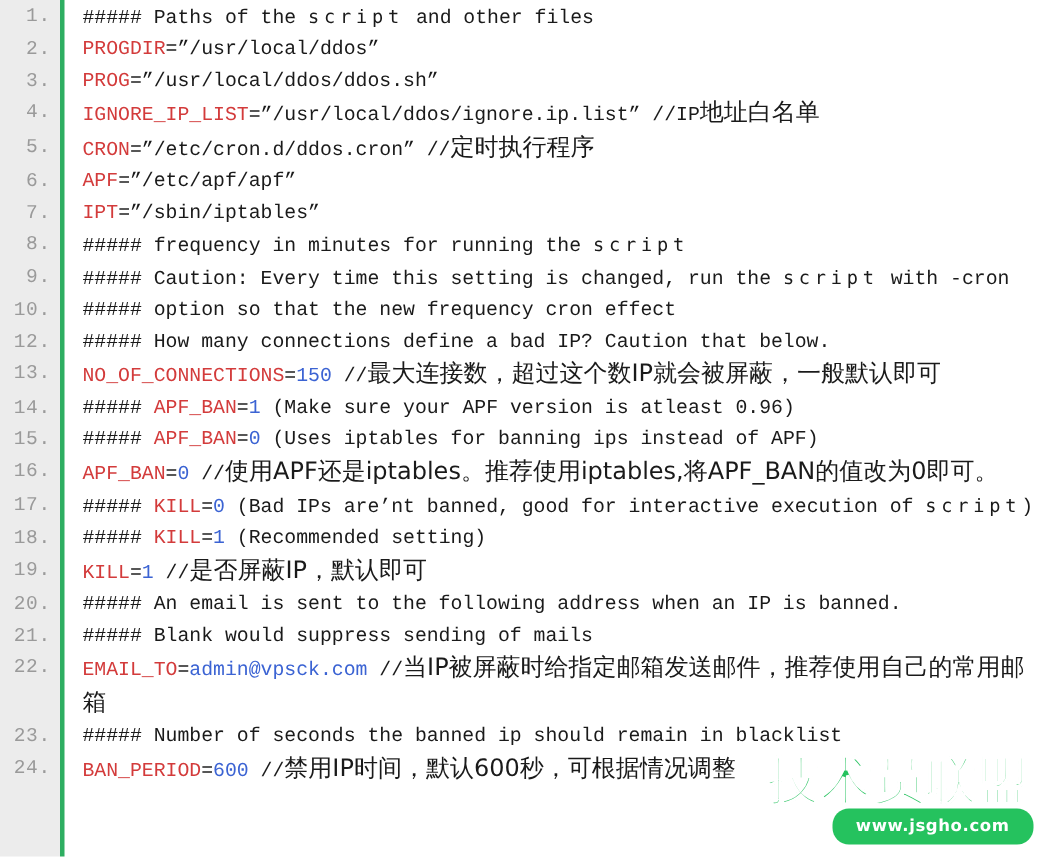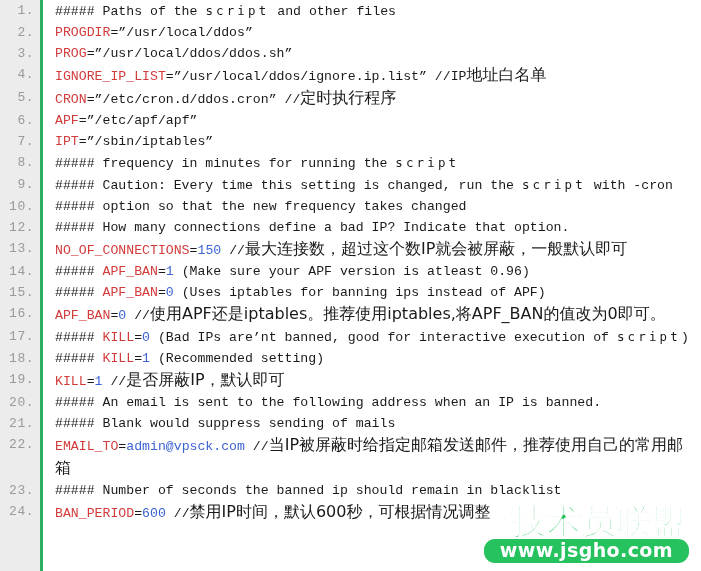--- a/index.html
+++ b/index.html
@@ -113,21 +113,21 @@
   }
   .wm-url {
     position: absolute;
     right: 4px;
     bottom: 2px;
     background: #25c25e;
     border-radius: 11px;
     color: #ffffff;
     font-family: "DejaVu Sans", "Liberation Sans", sans-serif;
     font-weight: bold;
-    font-size: 19px;
+    font-size: 11px;
     line-height: 21px;
     padding: 1px 16px 2px 16px;
     letter-spacing: 0.4px;
   }
 </style>
 </head>
 <body>
 
 <div id="code-block">
 
@@ -137,22 +137,22 @@
   <ol class="code-lines" id="code-lines">
       <li class="code-line"><span class="ln">1.</span><span class="tok-plain">##### Paths of the </span><span class="tok-script">script</span><span class="tok-plain"> and other files</span></li>
       <li class="code-line"><span class="ln">2.</span><span class="tok-var">PROGDIR</span><span class="tok-plain">=”/usr/local/ddos”</span></li>
       <li class="code-line"><span class="ln">3.</span><span class="tok-var">PROG</span><span class="tok-plain">=”/usr/local/ddos/ddos.sh”</span></li>
       <li class="code-line"><span class="ln">4.</span><span class="tok-var">IGNORE_IP_LIST</span><span class="tok-plain">=”/usr/local/ddos/ignore.ip.list” //IP</span><span class="tok-cn">地址白名单</span></li>
       <li class="code-line"><span class="ln">5.</span><span class="tok-var">CRON</span><span class="tok-plain">=”/etc/cron.d/ddos.cron” //</span><span class="tok-cn">定时执行程序</span></li>
       <li class="code-line"><span class="ln">6.</span><span class="tok-var">APF</span><span class="tok-plain">=”/etc/apf/apf”</span></li>
       <li class="code-line"><span class="ln">7.</span><span class="tok-var">IPT</span><span class="tok-plain">=”/sbin/iptables”</span></li>
       <li class="code-line"><span class="ln">8.</span><span class="tok-plain">##### frequency in minutes for running the </span><span class="tok-script">script</span></li>
       <li class="code-line"><span class="ln">9.</span><span class="tok-plain">##### Caution: Every time this setting is changed, run the </span><span class="tok-script">script</span><span class="tok-plain"> with -cron</span></li>
-      <li class="code-line"><span class="ln">10.</span><span class="tok-plain">##### option so that the new frequency takes changed</span></li>
-      <li class="code-line"><span class="ln">12.</span><span class="tok-plain">##### How many connections define a bad IP? Indicate that option.</span></li>
+      <li class="code-line"><span class="ln">10.</span><span class="tok-plain">##### option so that the new frequency cron effect</span></li>
+      <li class="code-line"><span class="ln">12.</span><span class="tok-plain">##### How many connections define a bad IP? Caution that below.</span></li>
       <li class="code-line"><span class="ln">13.</span><span class="tok-var">NO_OF_CONNECTIONS</span><span class="tok-plain">=</span><span class="tok-num">150</span><span class="tok-plain"> //</span><span class="tok-cn">最大连接数，超过这个数IP就会被屏蔽，一般默认即可</span></li>
       <li class="code-line"><span class="ln">14.</span><span class="tok-plain">##### </span><span class="tok-var">APF_BAN</span><span class="tok-plain">=</span><span class="tok-num">1</span><span class="tok-plain"> (Make sure your APF version is atleast 0.96)</span></li>
       <li class="code-line"><span class="ln">15.</span><span class="tok-plain">##### </span><span class="tok-var">APF_BAN</span><span class="tok-plain">=</span><span class="tok-num">0</span><span class="tok-plain"> (Uses iptables for banning ips instead of APF)</span></li>
       <li class="code-line"><span class="ln">16.</span><span class="tok-var">APF_BAN</span><span class="tok-plain">=</span><span class="tok-num">0</span><span class="tok-plain"> //</span><span class="tok-cn">使用APF还是iptables。推荐使用iptables,将APF_BAN的值改为0即可。</span></li>
       <li class="code-line"><span class="ln">17.</span><span class="tok-plain">##### </span><span class="tok-var">KILL</span><span class="tok-plain">=</span><span class="tok-num">0</span><span class="tok-plain"> (Bad IPs are’nt banned, good for interactive execution of </span><span class="tok-script">script</span><span class="tok-plain">)</span></li>
       <li class="code-line"><span class="ln">18.</span><span class="tok-plain">##### </span><span class="tok-var">KILL</span><span class="tok-plain">=</span><span class="tok-num">1</span><span class="tok-plain"> (Recommended setting)</span></li>
       <li class="code-line"><span class="ln">19.</span><span class="tok-var">KILL</span><span class="tok-plain">=</span><span class="tok-num">1</span><span class="tok-plain"> //</span><span class="tok-cn">是否屏蔽IP，默认即可</span></li>
       <li class="code-line"><span class="ln">20.</span><span class="tok-plain">##### An email is sent to the following address when an IP is banned.</span></li>
       <li class="code-line"><span class="ln">21.</span><span class="tok-plain">##### Blank would suppress sending of mails</span></li>
       <li class="code-line"><span class="ln">22.</span><span class="tok-var">EMAIL_TO</span><span class="tok-plain">=</span><span class="tok-num">admin@vpsck.com</span><span class="tok-plain"> //</span><span class="tok-cn">当IP被屏蔽时给指定邮箱发送邮件，推荐使用自己的常用邮箱</span></li>

